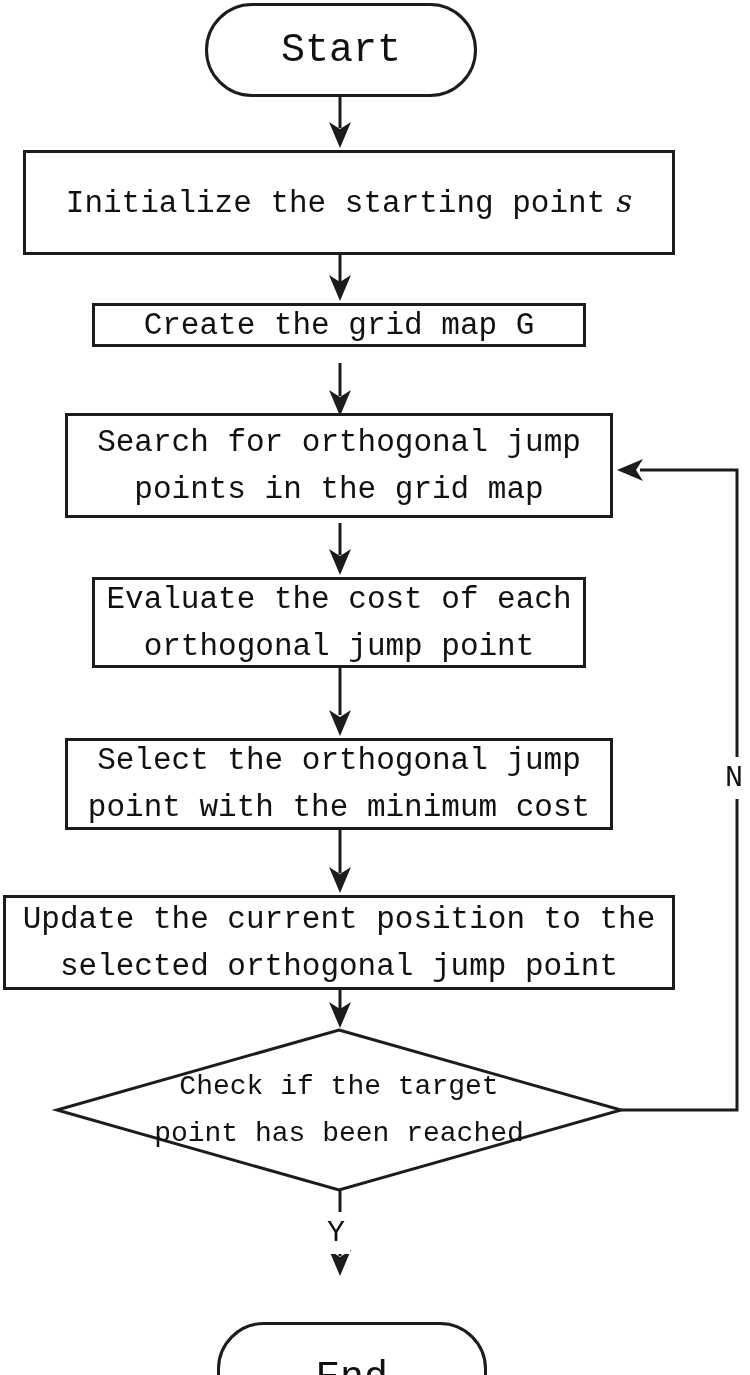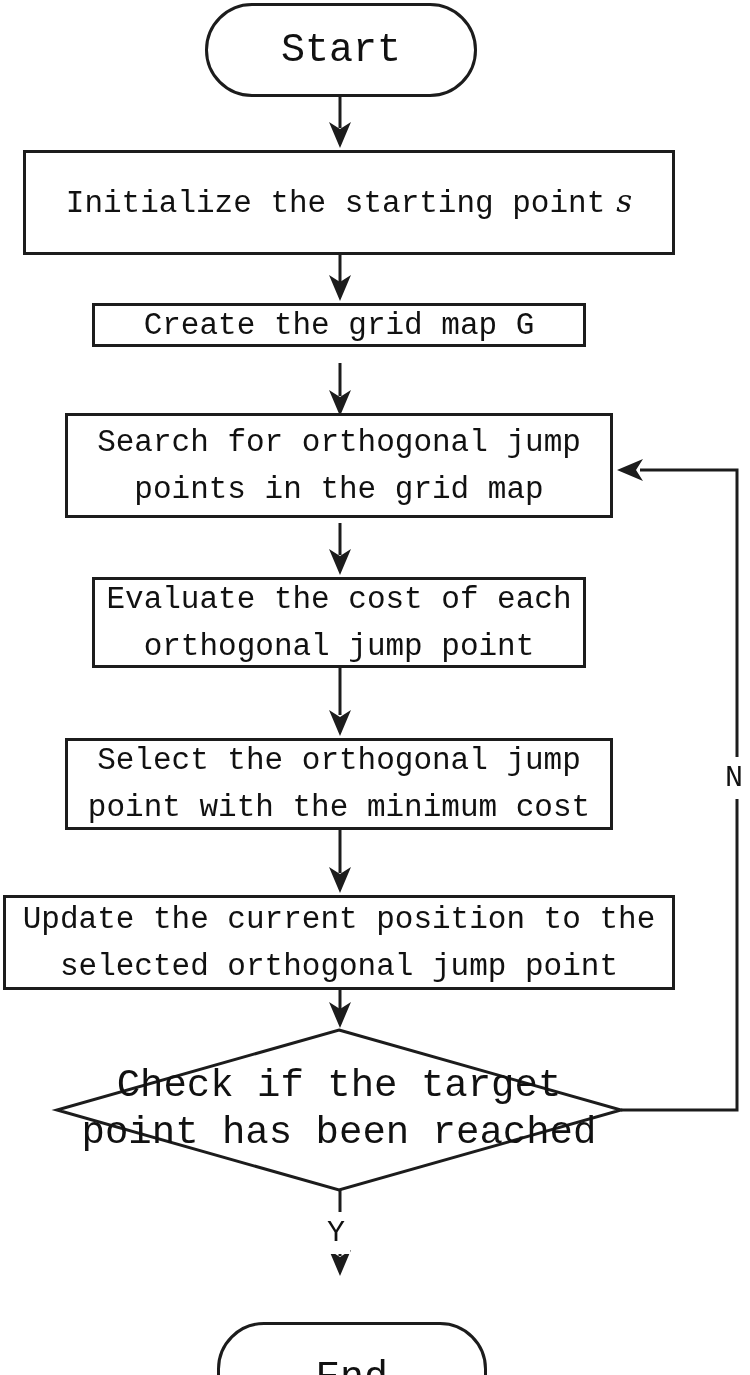--- a/index.html
+++ b/index.html
@@ -40,21 +40,21 @@
     font-size: 31px;
   }
   .decision-text {
     position: absolute;
     left: 57px; top: 1063px;
     width: 564px; height: 94px;
     display: flex;
     align-items: center;
     justify-content: center;
     text-align: center;
-    font-size: 39px;
+    font-size: 28px;
     line-height: 47px;
     background: transparent;
   }
   .edge-label {
     position: absolute;
     background: #ffffff;
     font-size: 30px;
     line-height: 36px;
     padding: 3px 5px;
     text-align: center;

